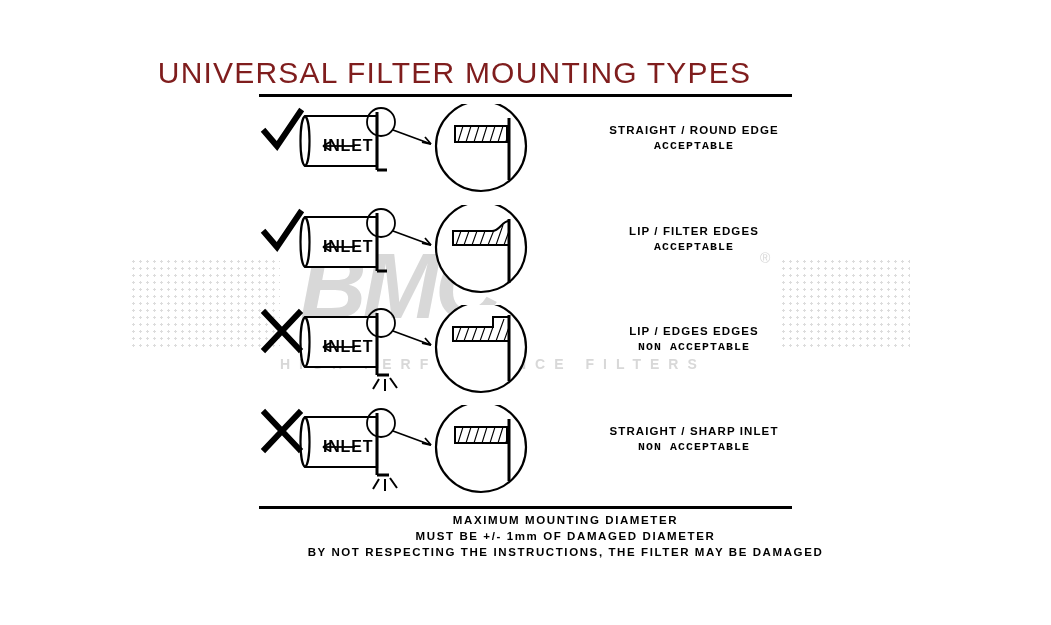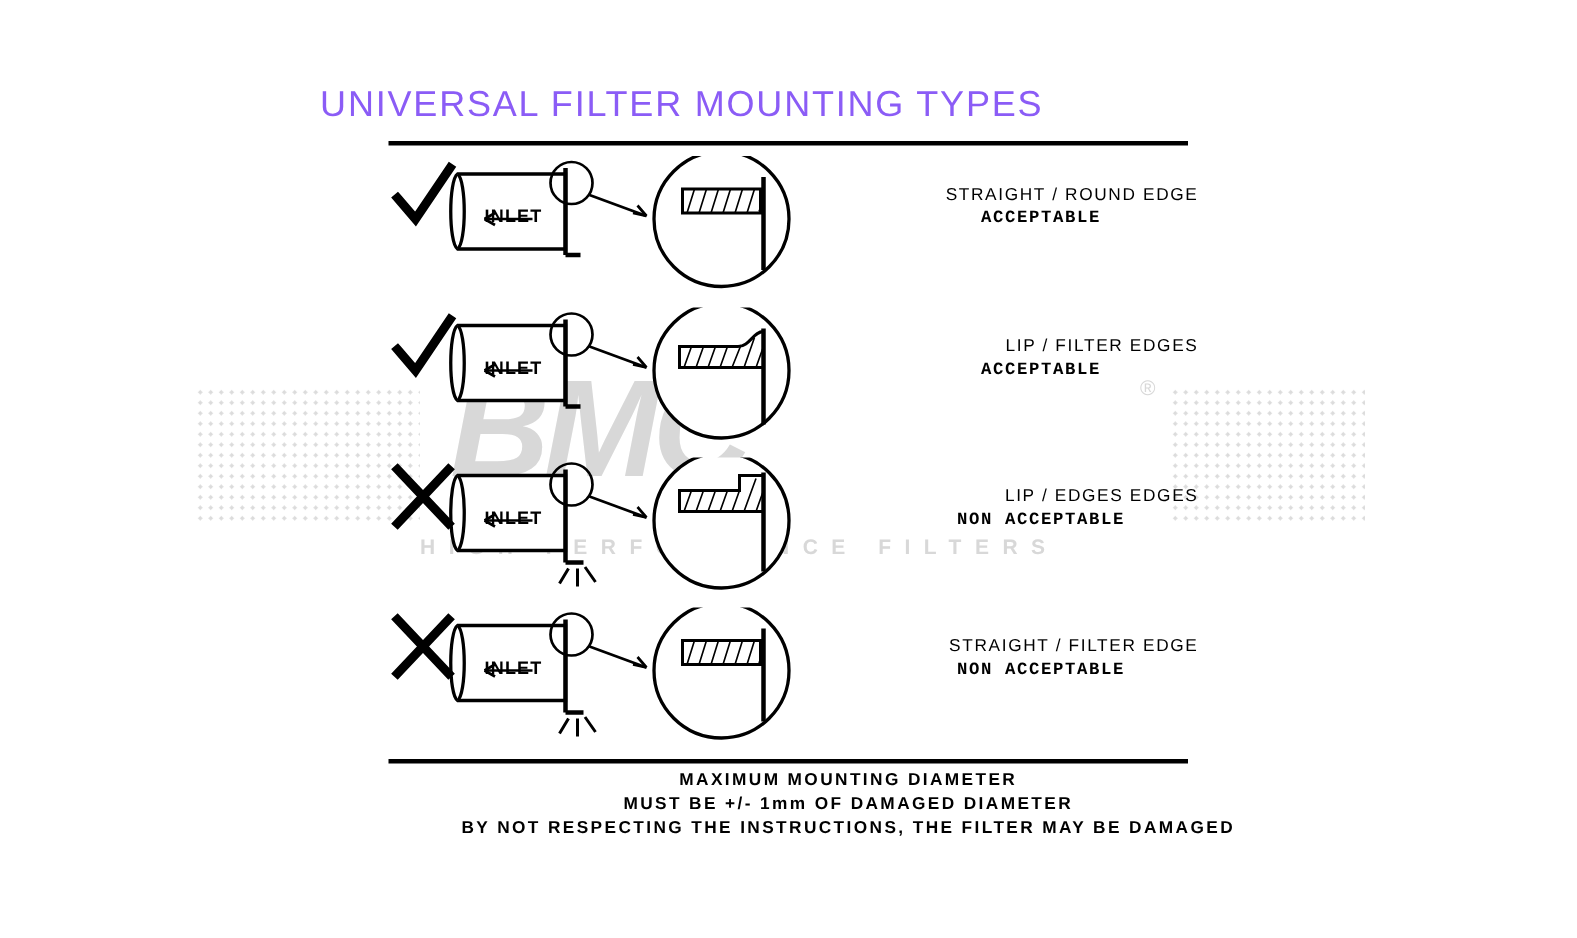--- a/index.html
+++ b/index.html
@@ -23,24 +23,24 @@
     background: #ffffff;
   }
 
   
   #title {
     position: absolute;
     left: 0;
     top: 56px;
     width: 909px;
     text-align: center;
-    font-size: 24px;
+    font-size: 30px;
     letter-spacing: 1.2px;
     font-weight: 400;
-    color: #8b5cf6;
+    color: #7f1d1d;
   }
   #title-rule {
     position: absolute;
     left: 259px;
     top: 94px;
     width: 533px;
     height: 3px;
     background: #000;
   }
 
@@ -139,35 +139,34 @@
   }
   .labels {
     position: absolute;
     left: 330px;
     top: 18px;
     width: 210px;
     text-align: center;
   }
   .labels .l1 {
     font-size: 11.5px;
-    font-weight: normal;
+    font-weight: bold;
     letter-spacing: 1.1px;
     line-height: 16px;
-    text-align: right;
   }
   .labels .l2 {
     font-size: 11.5px;
     font-weight: bold;
     letter-spacing: 1.1px;
     line-height: 16px;
     font-family: Liberation Mono, monospace;
   }
   .inlet-label {
     position: absolute;
-    font-size: 12px;
+    font-size: 16px;
     font-weight: bold;
     letter-spacing: 0.8px;
   }
 </style>
 </head>
 <body>
 
 <div id="sheet">
 
   <div id="watermark">
@@ -292,21 +291,21 @@
         <path d="M196 22 L248 22 L248 38 L196 38 Z" fill="none" stroke-width="2"></path>
         <path d="M199 38 L204 22 M207 38 L212 22 M215 38 L220 22 M223 38 L228 22 M231 38 L236 22 M239 38 L244 22 M247 37 L250 29"></path>
       </g>
       <path d="M250 14 L250 76" stroke-width="3"></path>
     </svg>
     <div class="inlet-label" style="left:64px; top:33px;">INLET</div>
     <svg class="mark" viewBox="0 0 46 52" fill="none" stroke="#000" stroke-width="6" stroke-linecap="square">
       <path d="M6 8 L40 44 M40 8 L6 44"></path>
     </svg>
     <div class="labels">
-      <div class="l1">STRAIGHT / FILTER EDGE</div>
+      <div class="l1">STRAIGHT / SHARP INLET</div>
       <div class="l2">NON ACCEPTABLE</div>
     </div>
   </div>
 
   <div id="bottom-rule"></div>
   <div id="footer">
     <div>MAXIMUM  MOUNTING  DIAMETER</div>
     <div>MUST BE +/- 1mm OF DAMAGED DIAMETER</div>
     <div>BY NOT RESPECTING THE INSTRUCTIONS, THE FILTER MAY BE DAMAGED</div>
   </div>

